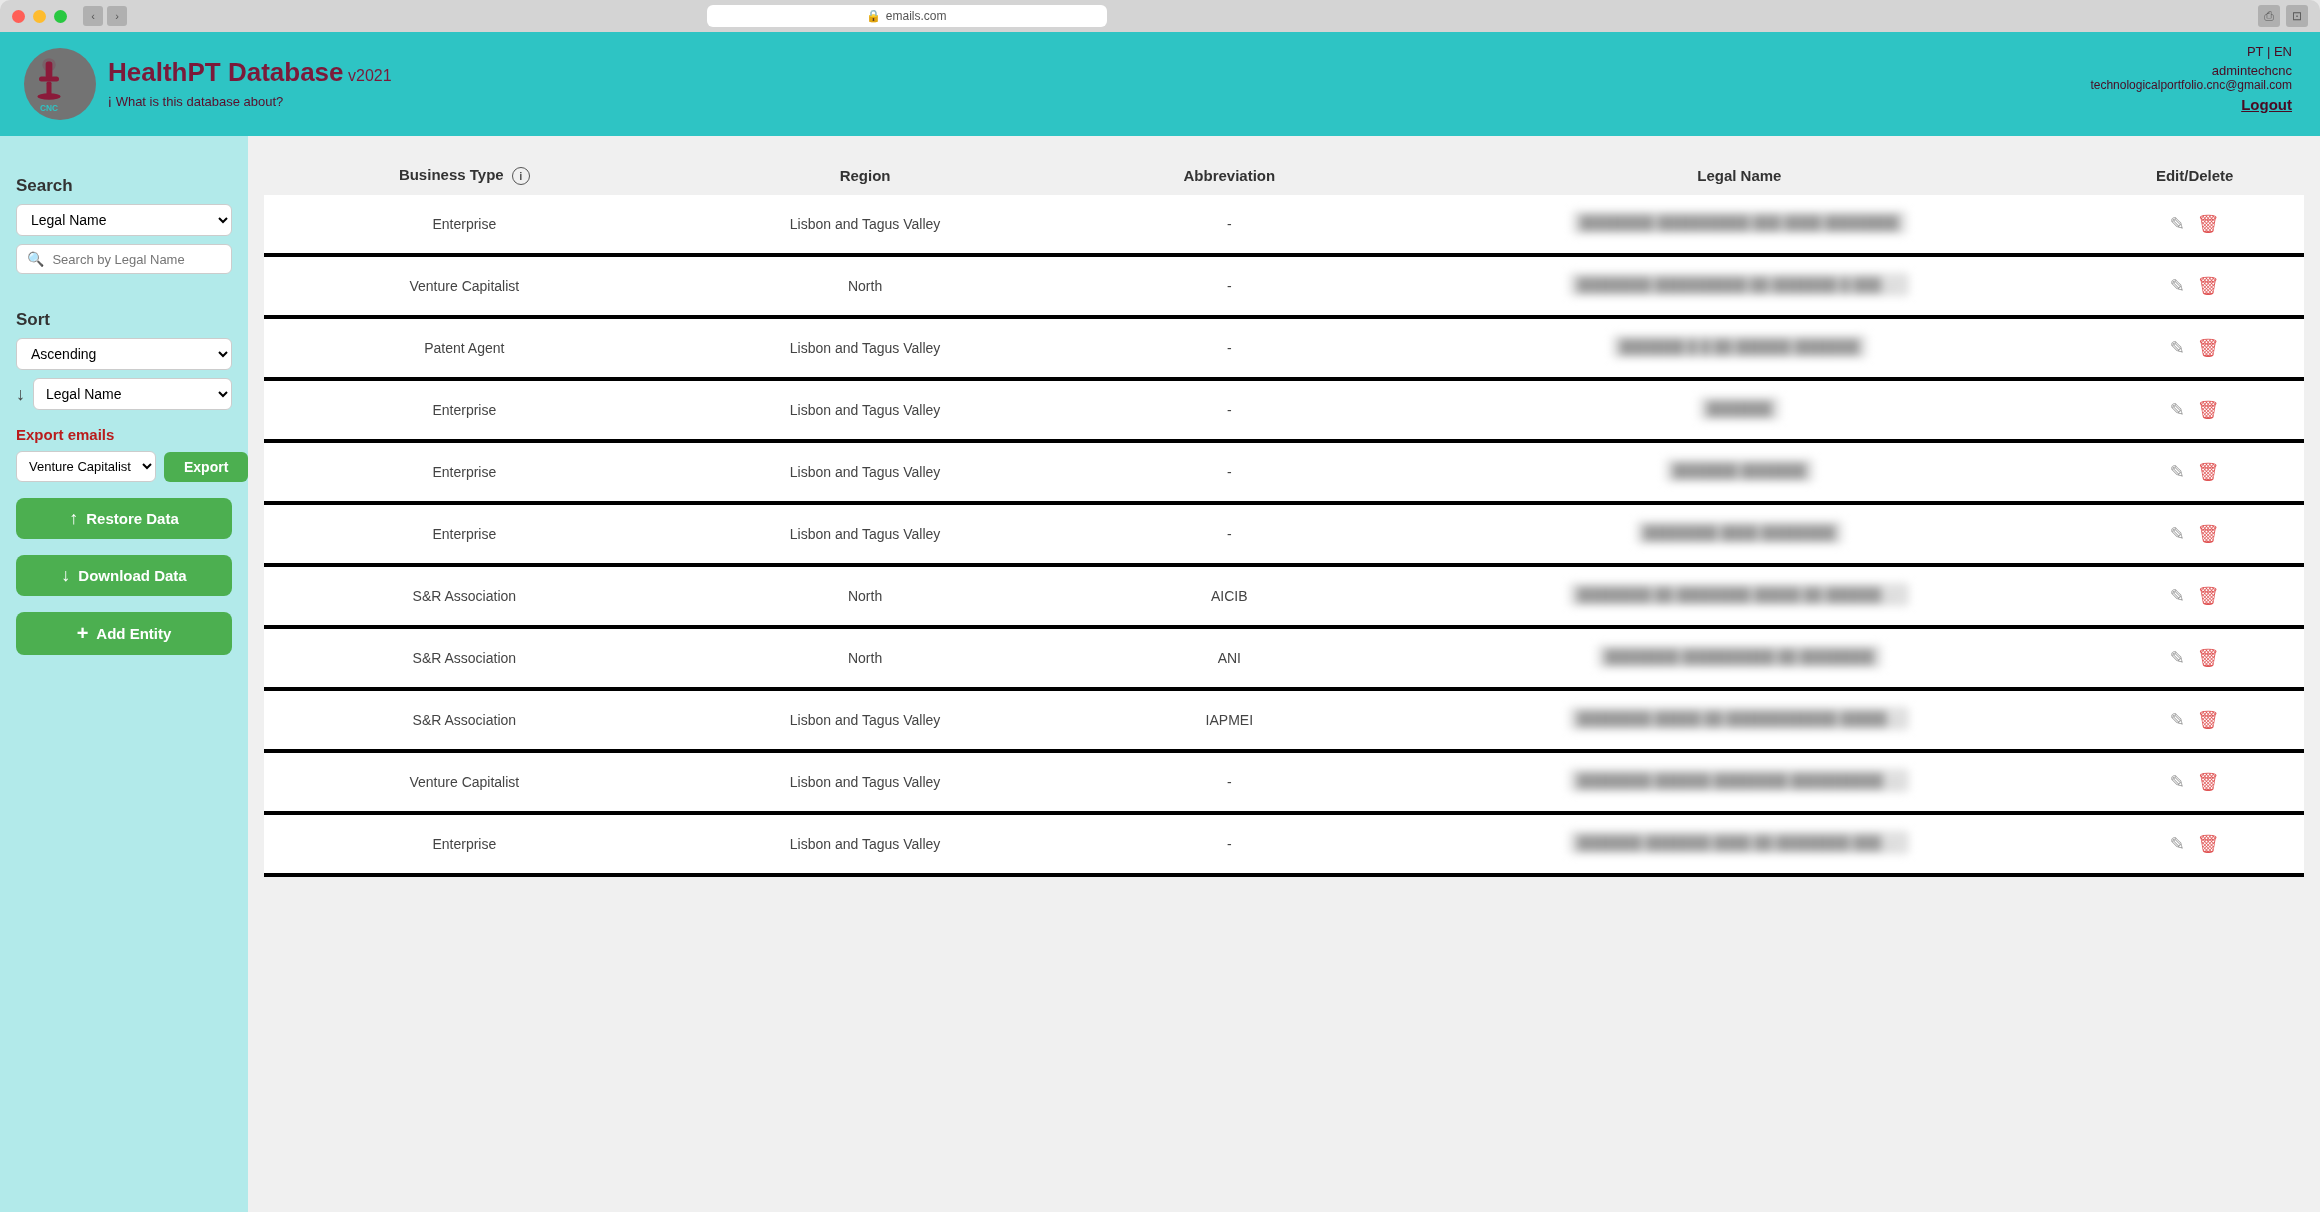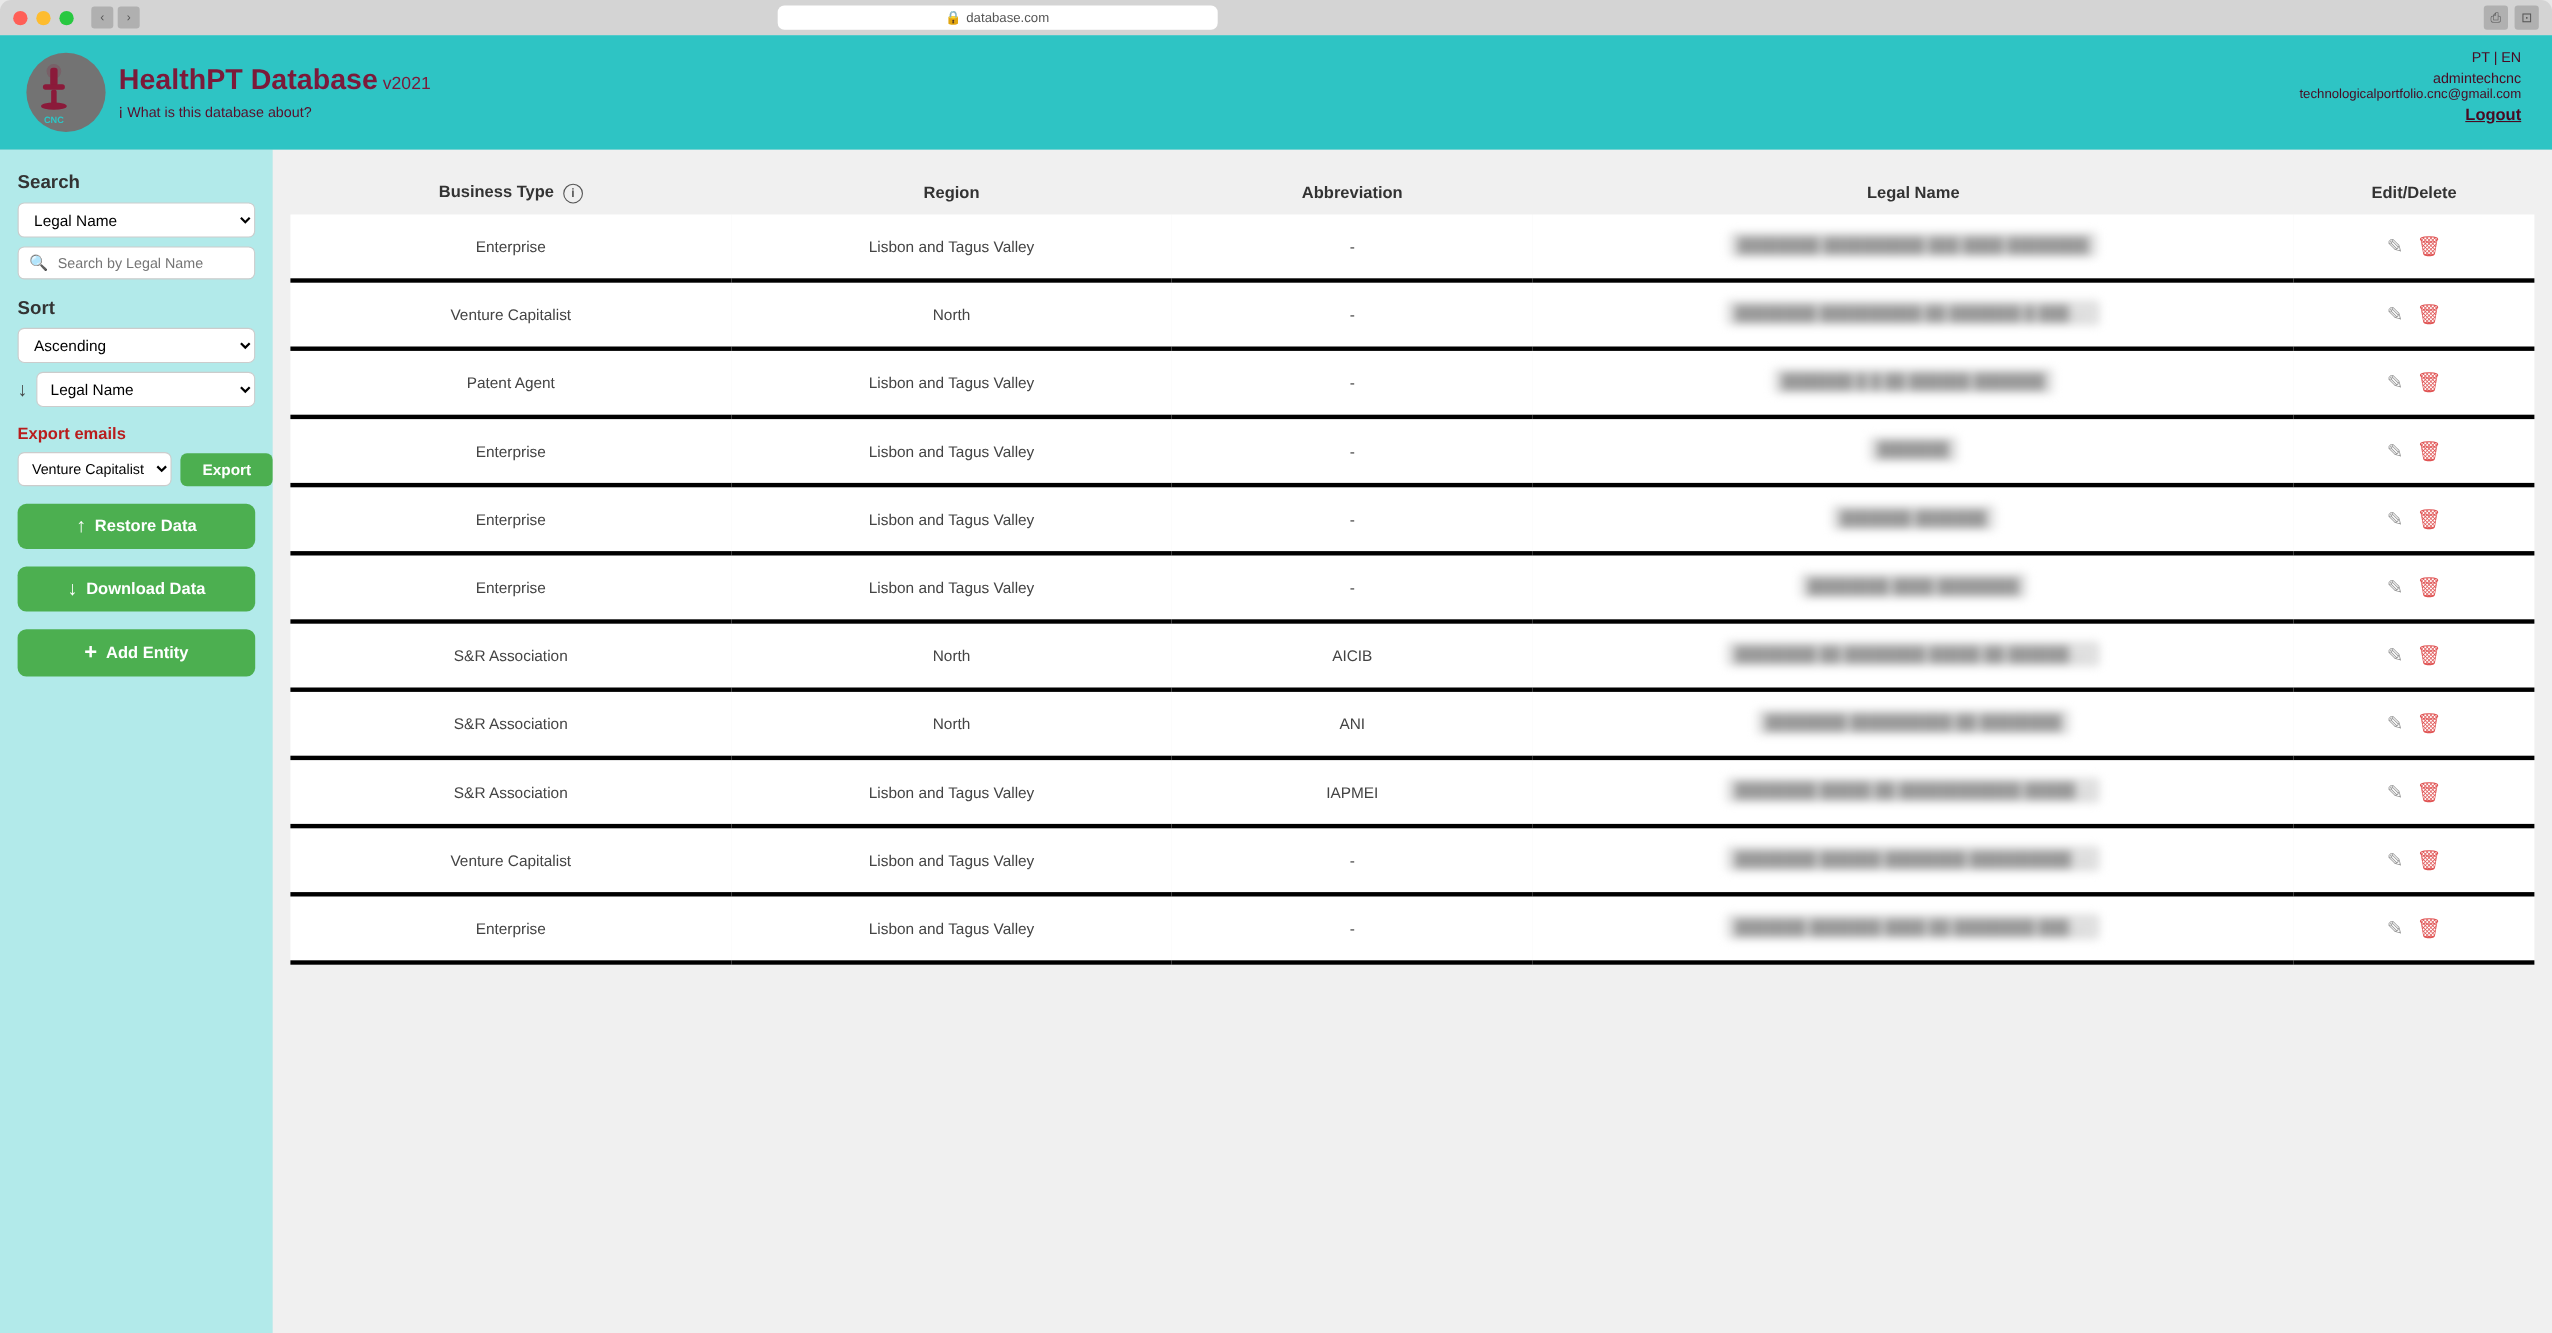--- a/index.html
+++ b/index.html
@@ -61,21 +61,21 @@
     .sidebar {
       width: 248px;
       background: #b2eaea;
       padding: 20px 16px;
       display: flex;
       flex-direction: column;
       gap: 16px;
       flex-shrink: 0;
     }
     .sidebar-section-label {
-      font-size: 17px; font-weight: 700; color: #333; margin-bottom: 8px;
+      font-size: 17px; font-weight: 700; color: #333; margin-bottom: 8px; margin-top: 20px;
     }
     .sidebar-select {
       width: 100%; padding: 6px 10px; border-radius: 6px; border: 1px solid #ccc;
       background: white; font-size: 14px; appearance: auto; cursor: pointer;
     }
     .search-input-wrapper {
       display: flex; align-items: center; gap: 8px;
       background: white; border: 1px solid #ccc; border-radius: 6px;
       padding: 6px 10px; margin-top: 8px;
     }
@@ -169,21 +169,21 @@
 <div class="window-chrome">
   <div class="chrome-btn chrome-close"></div>
   <div class="chrome-btn chrome-min"></div>
   <div class="chrome-btn chrome-max"></div>
   <div class="chrome-nav">
     <div class="chrome-nav-btn">‹</div>
     <div class="chrome-nav-btn">›</div>
   </div>
   <div class="chrome-url-bar">
     <span>🔒</span>
-    <span>database.com</span>
+    <span>emails.com</span>
   </div>
   <div class="chrome-actions">
     <div class="chrome-action-btn">⎙</div>
     <div class="chrome-action-btn">⊡</div>
   </div>
 </div>
 
 <div class="header">
   <div class="logo-area">
     <div class="logo-circle">

